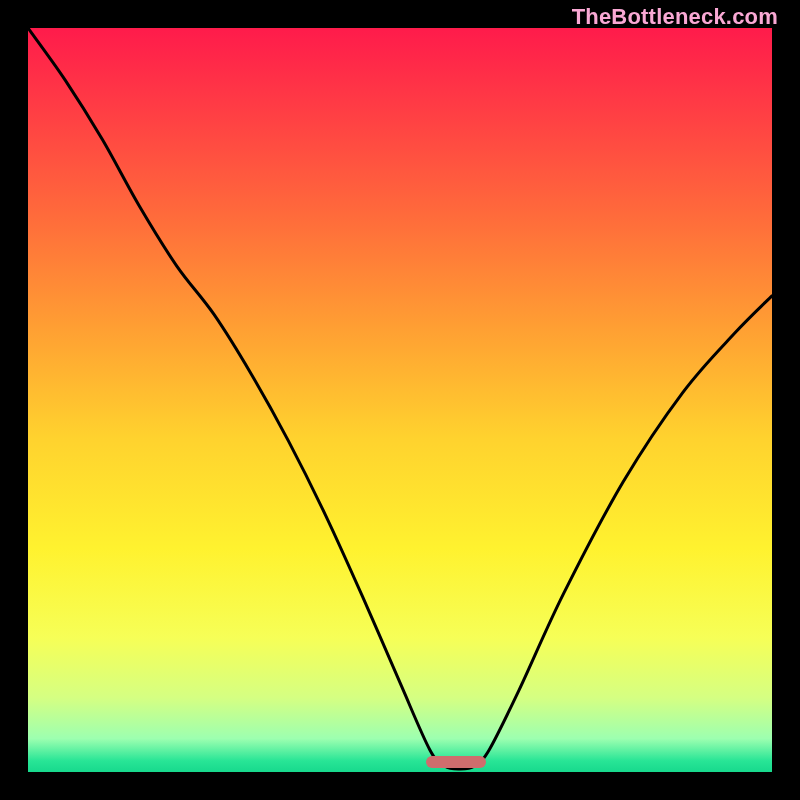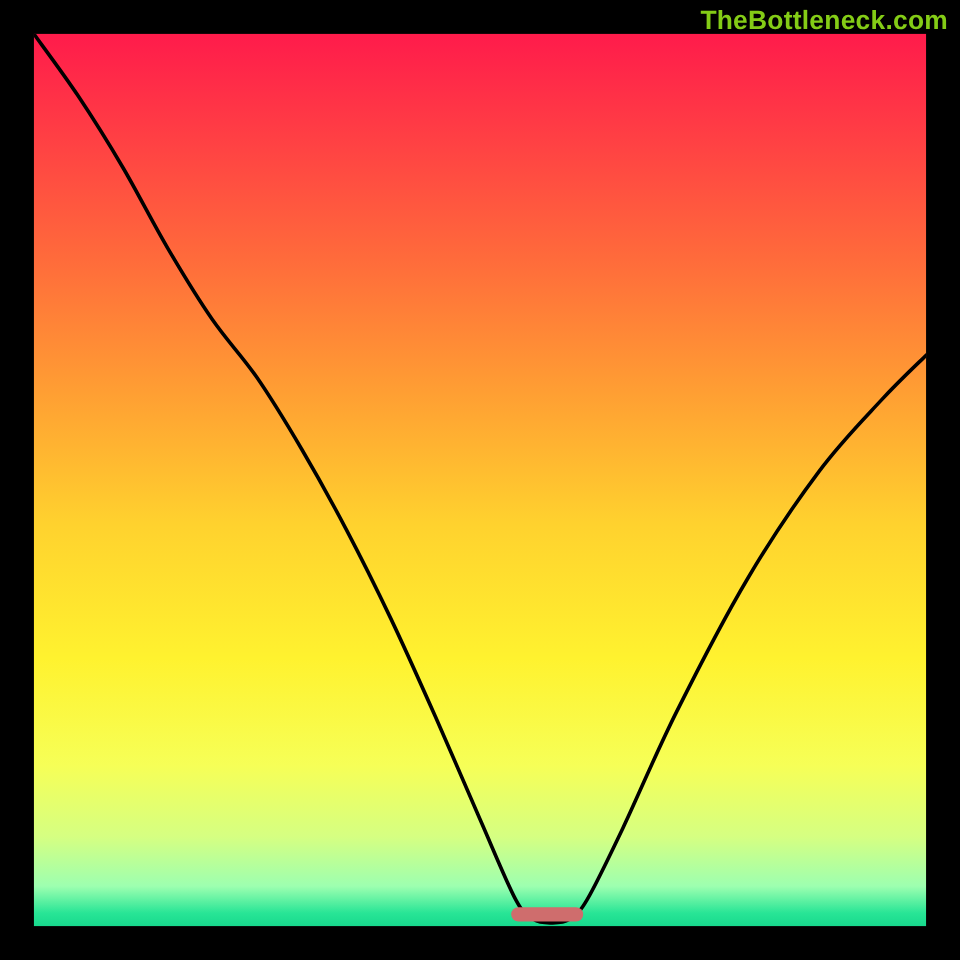--- a/index.html
+++ b/index.html
@@ -28,25 +28,25 @@
     position: absolute;
     inset: 0;
   }
   .curve {
     position: absolute;
     inset: 0;
   }
   .watermark {
     position: absolute;
     top: 4px;
-    right: 10px;
+    right: 22px;
     font-family: Arial, Helvetica, sans-serif;
     font-size: 22px;
     font-weight: 600;
-    color: #84cc16;
+    color: #f9a8d4;
     letter-spacing: 0.2px;
     margin-left: 32px;
   }
   .marker {
     position: absolute;
     height: 12px;
     border-radius: 6px;
     background: #cf6d6d;
   }
 </style>

